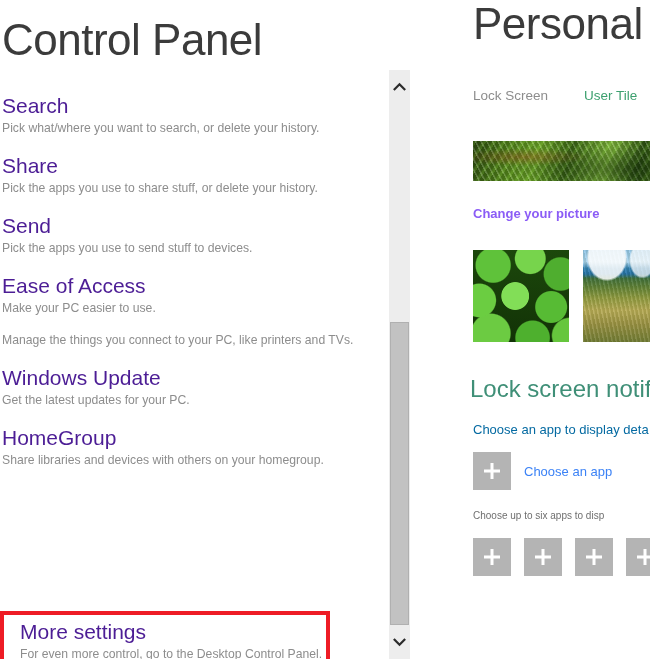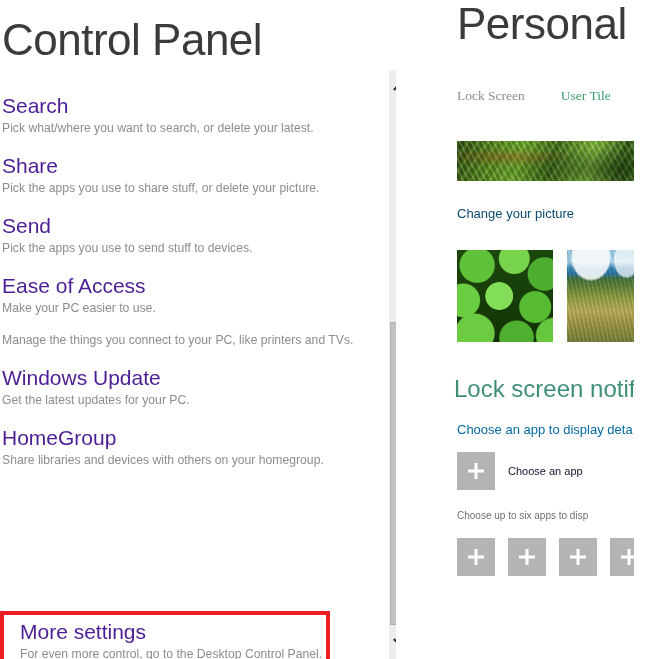--- a/index.html
+++ b/index.html
@@ -111,21 +111,21 @@
     width: 19px;
     height: 303px;
     background: #c2c2c2;
     border: 1px solid #b0b0b0;
     box-sizing: border-box;
   }
 
   
   #right-pane {
     position: absolute;
-    left: 396px;
+    left: 412px;
     top: 0;
     width: 238px;
     height: 659px;
     overflow: hidden;
     background: #ffffff;
   }
 
   #personalize-title {
     position: absolute;
     left: 61px;
@@ -138,21 +138,20 @@
     white-space: nowrap;
   }
 
   #personalize-tabs {
     position: absolute;
     left: 61px;
     top: 88px;
     display: flex;
     gap: 36px;
     align-items: flex-end;
-    font-family: Liberation Serif, serif;
   }
   .tab-item {
     font-size: 13.5px;
     color: #8d8d8d;
     white-space: nowrap;
   }
   .tab-item.active { color: #3da06f; }
 
   #user-tile-preview {
     position: absolute;
@@ -186,22 +185,23 @@
     inset: 0;
     background: radial-gradient(ellipse at 22% 40%, rgba(170,40,20,0.30) 0%, rgba(170,40,20,0) 26%),
                 radial-gradient(ellipse at 70% 70%, rgba(10,30,5,0.45) 0%, rgba(10,30,5,0) 55%);
   }
 
   #change-picture-label {
     position: absolute;
     left: 61px;
     top: 206px;
     font-size: 13px;
-    color: #0c4a6e;
-    white-space: nowrap;
+    color: #8b5cf6;
+    white-space: nowrap;
+    font-weight: bold;
   }
 
   #picture-thumbs {
     position: absolute;
     left: 61px;
     top: 250px;
     display: flex;
     gap: 14px;
   }
   .picture-thumb {
@@ -313,42 +313,42 @@
     left: 50%; top: 50%;
     width: 16px; height: 3px;
     transform: translate(-50%, -50%);
   }
   .app-tile::after {
     left: 50%; top: 50%;
     width: 3px; height: 16px;
     transform: translate(-50%, -50%);
   }
   .app-tile-label {
-    font-size: 11px;
-    color: #0f172a;
+    font-size: 13px;
+    color: #3b82f6;
     white-space: nowrap;
   }
 </style>
 </head>
 <body>
 
 <div id="left-pane">
 
   <div id="page-title">Control Panel</div>
 
   <div id="settings-list">
 
     <div class="settings-item">
       <div class="settings-item-title">Search</div>
-      <div class="settings-item-desc">Pick what/where you want to search, or delete your latest.</div>
+      <div class="settings-item-desc">Pick what/where you want to search, or delete your history.</div>
     </div>
 
     <div class="settings-item">
       <div class="settings-item-title">Share</div>
-      <div class="settings-item-desc">Pick the apps you use to share stuff, or delete your picture.</div>
+      <div class="settings-item-desc">Pick the apps you use to share stuff, or delete your history.</div>
     </div>
 
     <div class="settings-item">
       <div class="settings-item-title">Send</div>
       <div class="settings-item-desc">Pick the apps you use to send stuff to devices.</div>
     </div>
 
     <div class="settings-item">
       <div class="settings-item-title">Ease of Access</div>
       <div class="settings-item-desc">Make your PC easier to use.</div>

